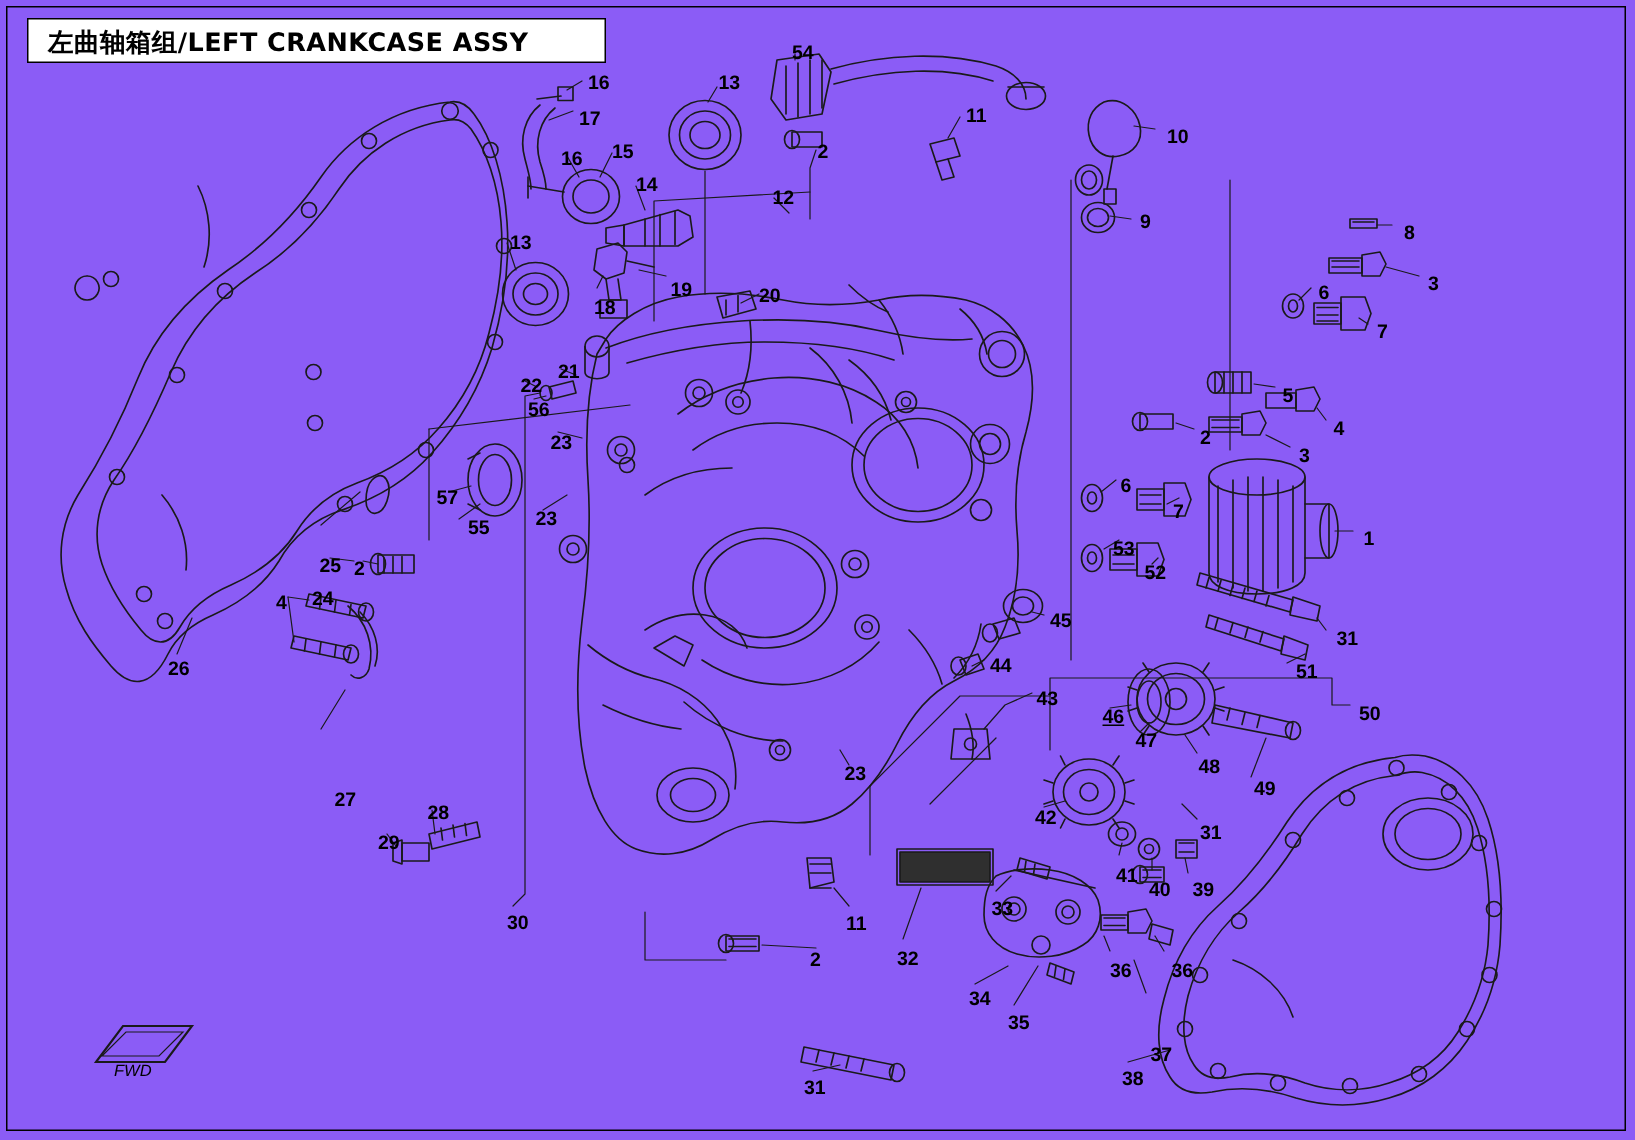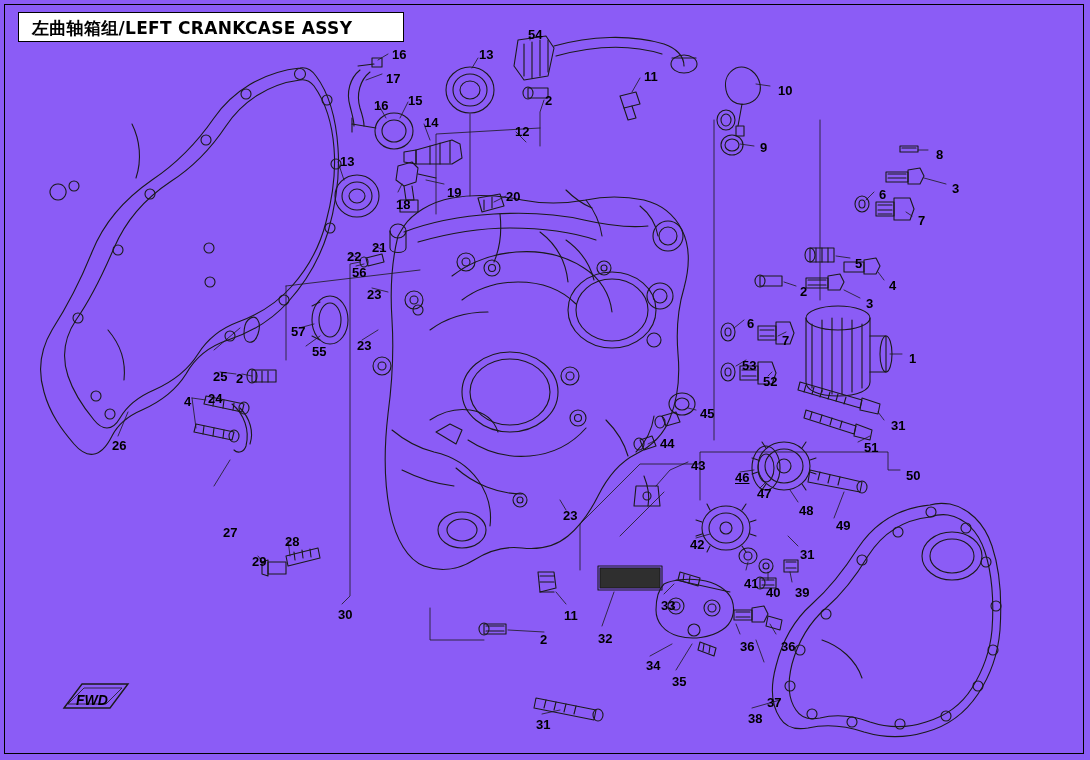--- a/index.html
+++ b/index.html
@@ -5,21 +5,21 @@
   html,body{margin:0;padding:0;background:#fff;}
   body{font-family:"Liberation Sans",sans-serif;}
   #page{position:relative;width:1090px;height:760px;background:#8b5cf6;overflow:hidden;}
   #frame{position:absolute;left:4px;top:4px;width:1080px;height:750px;border:1.5px solid #000;box-sizing:border-box;}
   #title-box{position:absolute;left:18px;top:12px;width:386px;height:30px;border:1.5px solid #000;background:#fff;box-sizing:border-box;}
   #title-text{position:absolute;left:32px;top:17px;font-size:17px;font-weight:bold;letter-spacing:0.3px;white-space:nowrap;color:#000;}
   .cn{font-family:"DejaVu Sans",sans-serif;}
   svg#art{position:absolute;left:0;top:0;width:1090px;height:760px;}
   .lbl{position:absolute;font-size:13px;font-weight:bold;color:#000;line-height:1;white-space:nowrap;}
   #fwd{position:absolute;left:58px;top:678px;width:74px;height:36px;}
-  #fwd-text{position:absolute;left:76px;top:692px;font-size:14px;font-weight:bold;font-style:italic;color:#000;}
+  #fwd-text{position:absolute;left:76px;top:708px;font-size:11px;font-weight:normal;font-style:italic;color:#000;}
 </style>
 </head>
 <body>
 
 <div id="page">
   <div id="frame"></div>
 
   <div id="title-box"></div>
   <div id="title-text" class="cn">左曲轴箱组/LEFT CRANKCASE ASSY</div>
 

